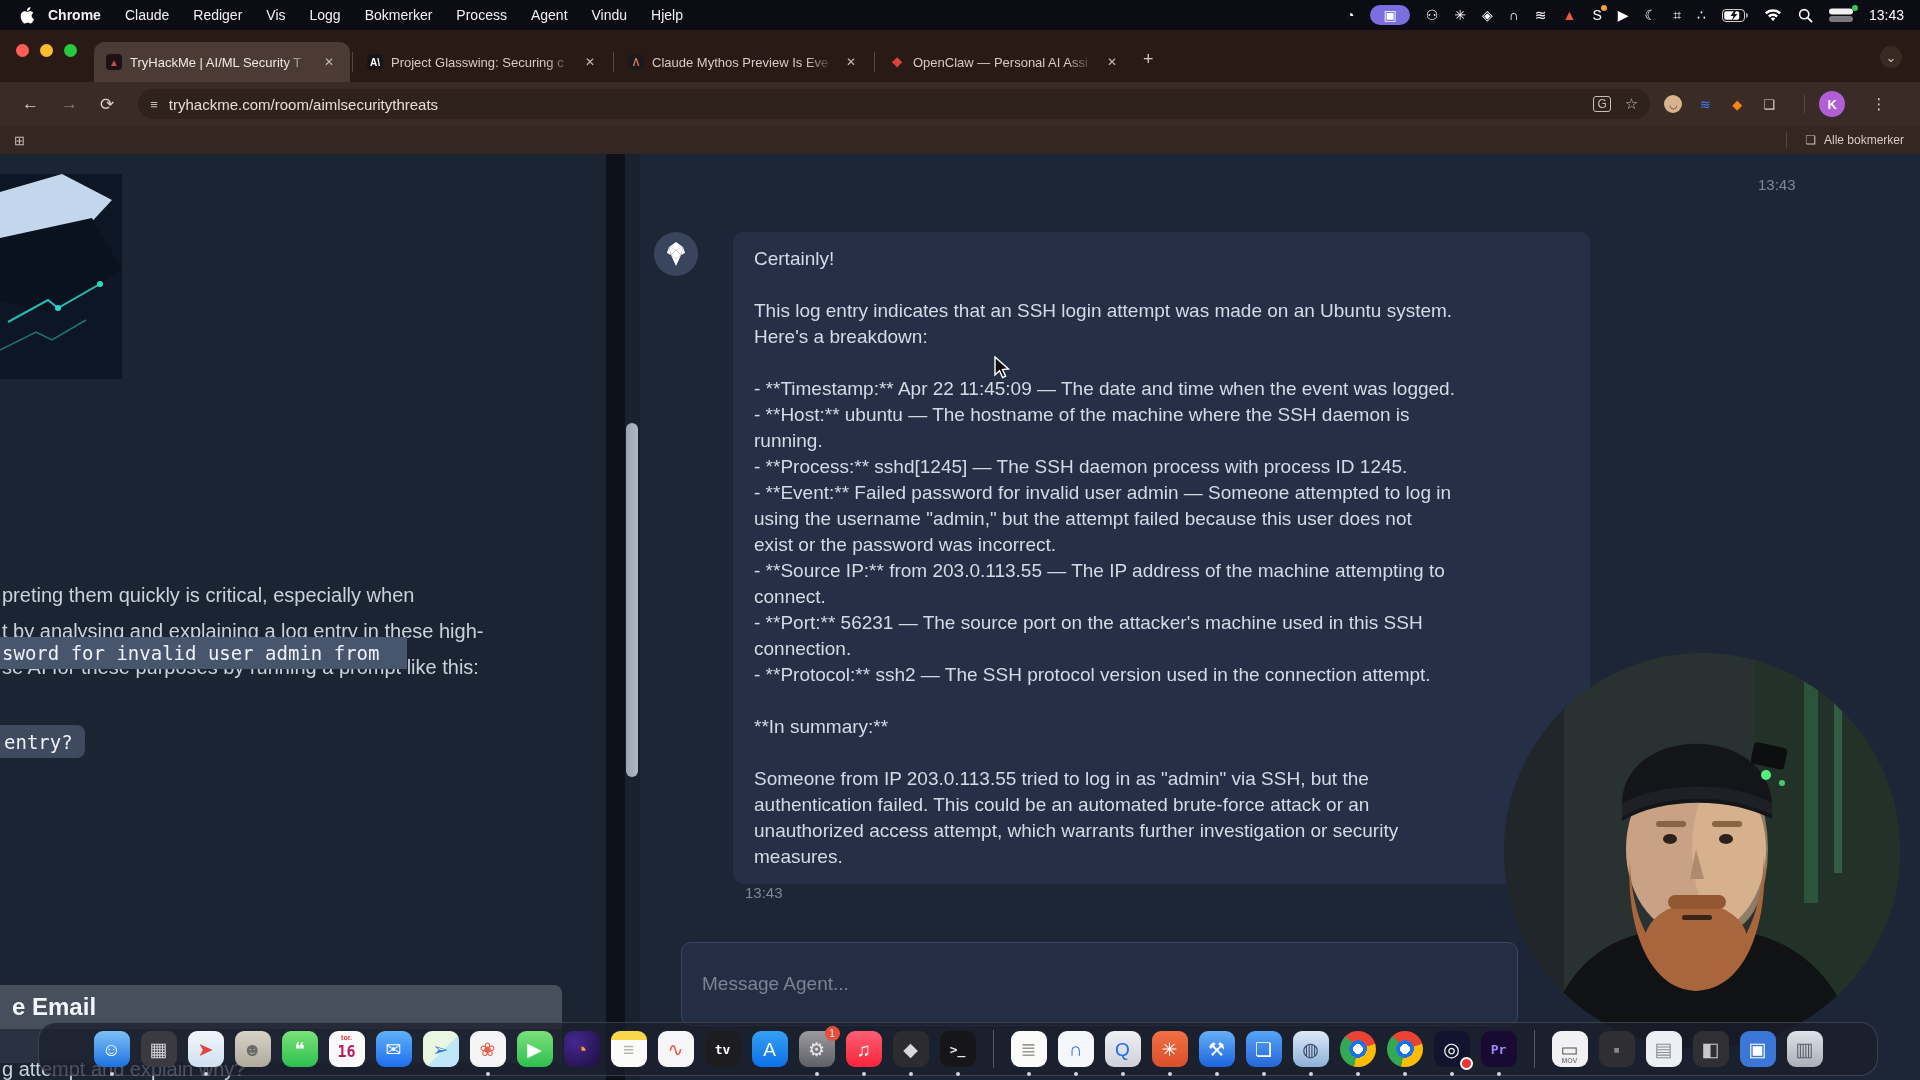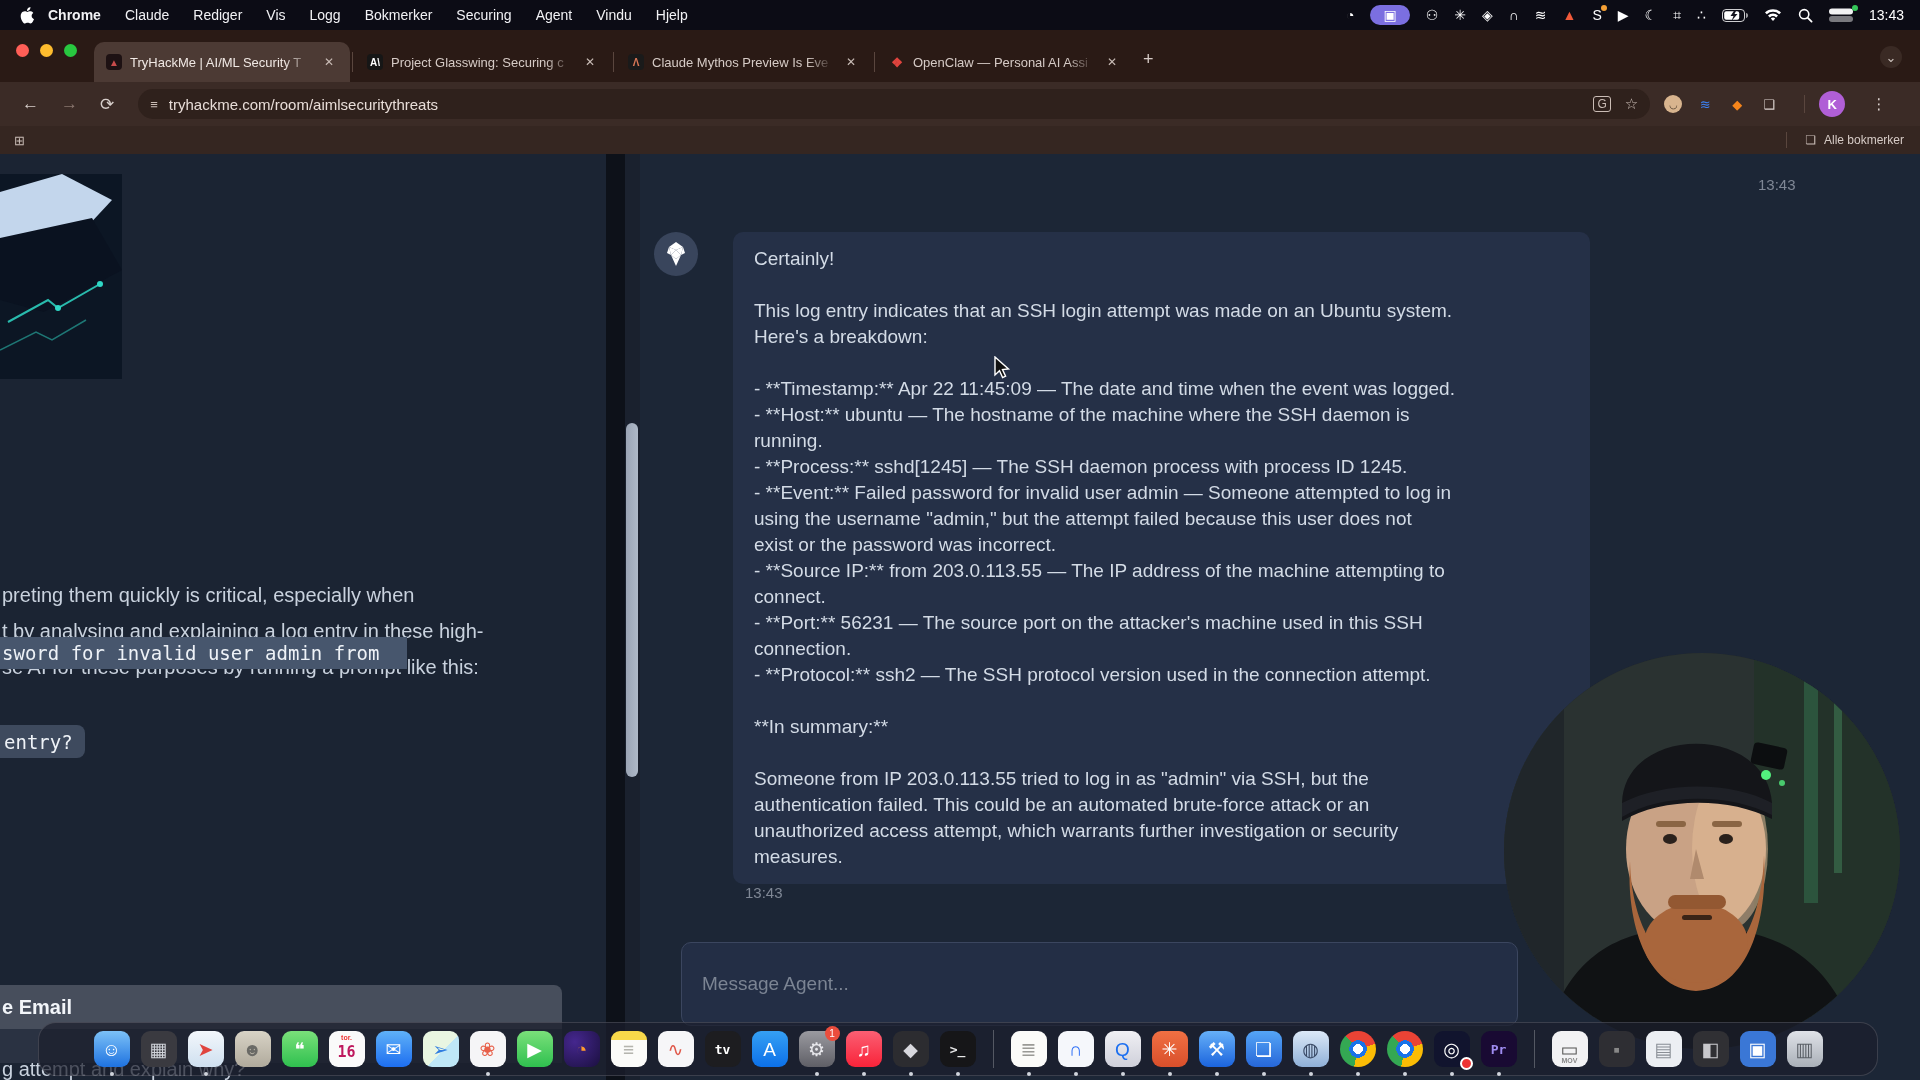--- a/index.html
+++ b/index.html
@@ -63,22 +63,22 @@
 
   
   .content { position:absolute; top:124px; left:0; width:1920px; height:926px; background:#1c2535; overflow:hidden; }
   .left-col { position:absolute; top:0; left:0; width:606px; height:926px; background:#1b2433; }
   .hero-art { position:absolute; top:20px; left:0; width:122px; height:205px; }
   .body-line { position:absolute; left:2px; color:#c9d2de; font-size:20px; white-space:nowrap; }
   .codebar { position:absolute; left:0; top:483px; width:407px; height:32px; background:#47566d; color:#eef2f7;
     font-family:"DejaVu Sans Mono",monospace; font-size:19px; display:flex; align-items:center; padding-left:2px; white-space:nowrap; }
   .chip { position:absolute; left:0; top:571px; height:33px; background:#3e4a5e; color:#eef2f7; font-family:"DejaVu Sans Mono",monospace;
     font-size:19px; display:flex; align-items:center; padding:0 12px 0 4px; border-radius:0 8px 8px 0; }
-  .tbl-head { position:absolute; left:0; top:831px; width:562px; height:44px; background:#474e5c; color:#f2f5f9; font-size:20px; font-weight:bold;
-    display:flex; align-items:center; padding-left:2px; border-radius:0 8px 0 0; }
+  .tbl-head { position:absolute; left:0; top:831px; width:562px; height:44px; background:#474e5c; color:#f2f5f9; font-size:24px; font-weight:bold;
+    display:flex; align-items:center; padding-left:12px; border-radius:0 8px 0 0; }
   .tbl-row { position:absolute; left:0; top:875px; width:562px; height:34px; background:#2a3242; }
 
   .divider-strip { position:absolute; top:0; left:606px; width:19px; height:926px; background:#0d1119; }
   .scroll-track { position:absolute; top:0; left:625px; width:15px; height:926px; background:#1a212e; }
   .scroll-thumb { position:absolute; top:269px; left:1px; width:12px; height:354px; border-radius:7px; background:linear-gradient(90deg,#9aa4b4,#aeb8c6); }
 
   .chat { position:absolute; top:0; left:640px; width:1280px; height:926px; background:#1c2636; }
   .chat-time-top { position:absolute; top:22px; left:1118px; color:#7f8795; font-size:15px; }
   .agent-avatar { position:absolute; top:78px; left:14px; width:44px; height:44px; border-radius:50%; background:#39455c; display:flex; align-items:center; justify-content:center; }
   .bubble { position:absolute; top:78px; left:93px; width:857px; min-height:644px; background:#253047; border-radius:10px; padding:14px 21px; }
@@ -125,21 +125,21 @@
           <path fill="#fff" d="M11.6 9c0-2 1.6-3 1.7-3.1-.9-1.4-2.4-1.6-2.9-1.6-1.2-.1-2.4.7-3 .7-.6 0-1.6-.7-2.6-.7C3.4 4.3 2.1 5 1.4 6.2-.1 8.7 1 12.4 2.4 14.4c.7 1 1.5 2.1 2.6 2.1 1 0 1.4-.7 2.7-.7 1.3 0 1.6.7 2.7.7 1.1 0 1.8-1 2.5-2 .8-1.2 1.1-2.3 1.1-2.4-.1 0-2.3-.9-2.4-3.1zM9.6 2.8c.6-.7 1-1.7.8-2.8-.8.1-1.9.6-2.5 1.3-.5.6-1 1.6-.9 2.6 1 .1 2-.4 2.6-1.1z"></path>
         </svg>
     </span>
     <div class="menu-items">
       <span class="appname">Chrome</span>
       <span>Claude</span>
       <span>Rediger</span>
       <span>Vis</span>
       <span>Logg</span>
       <span>Bokmerker</span>
-      <span>Securing</span>
+      <span>Process</span>
       <span>Agent</span>
       <span>Vindu</span>
       <span>Hjelp</span>
     </div>
     <div class="status-area" id="status-area">
 
       <span class="status-icon">◔</span>
         <span class="status-icon pill">▣</span>
         <span class="status-icon">⚇</span>
         <span class="status-icon">✳</span>

